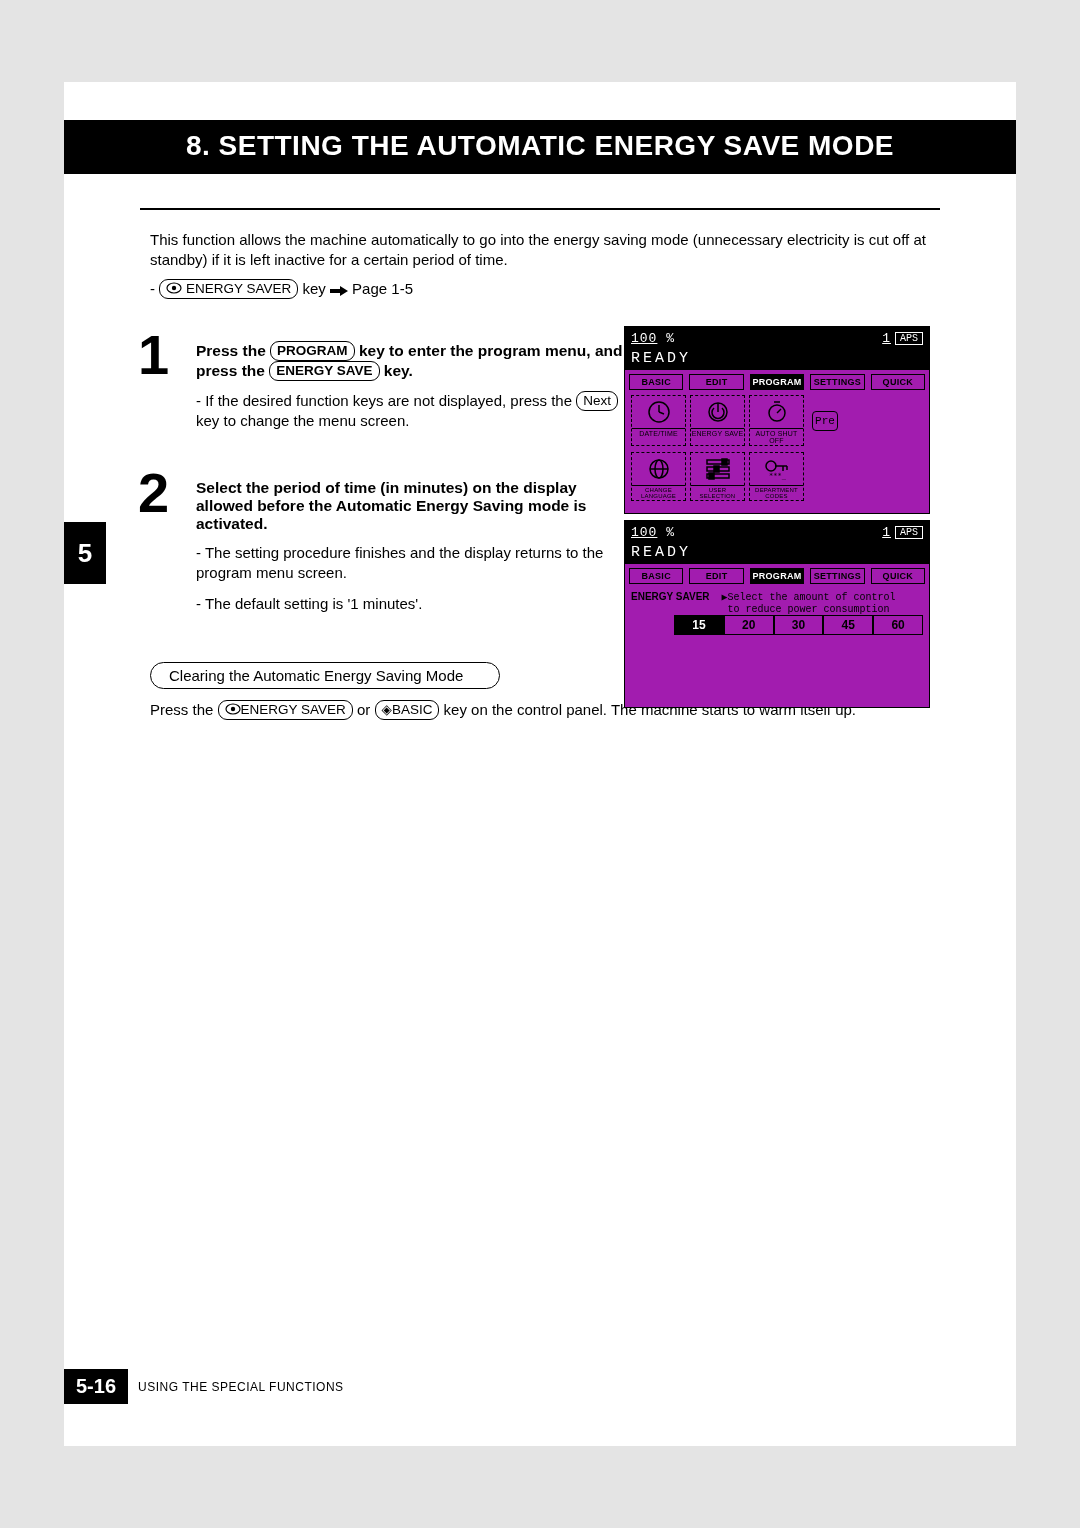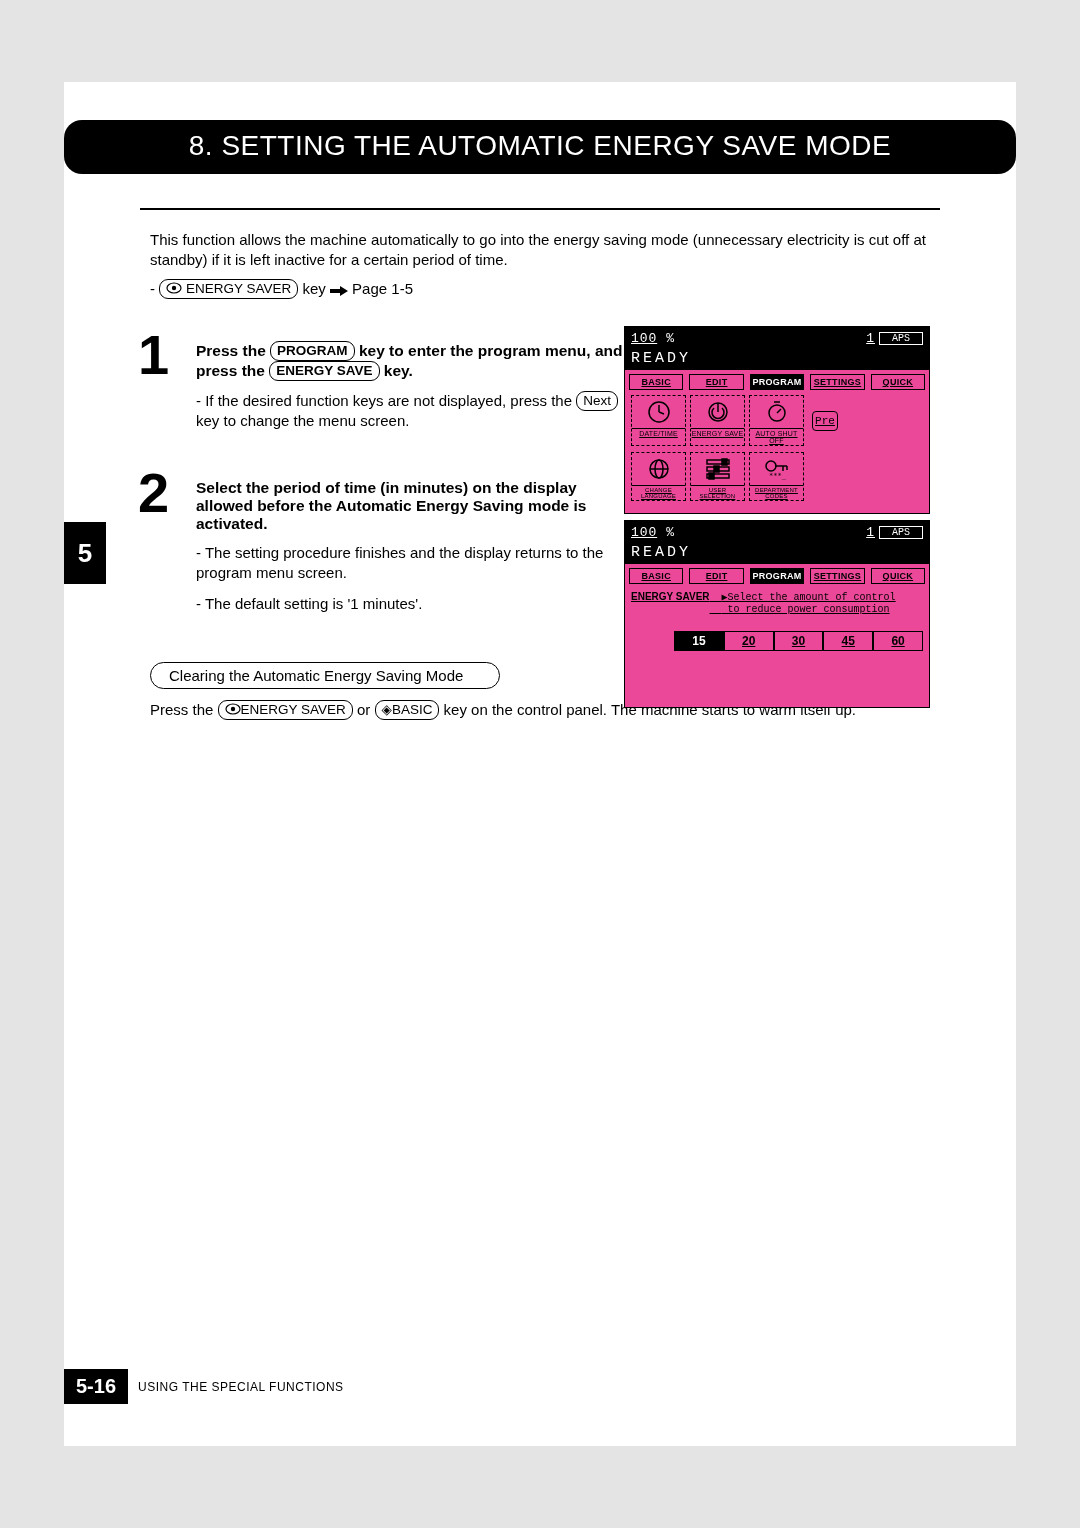--- a/index.html
+++ b/index.html
@@ -1,45 +1,45 @@
 <!DOCTYPE html>
 <html><head>
 <meta charset="utf-8">
 <style>
   * { box-sizing: border-box; margin: 0; padding: 0; }
   html, body { width: 1080px; height: 1528px; background: #e4e4e4; font-family: Arial, Helvetica, sans-serif; color: #000; }
   .page { position: absolute; left: 64px; top: 82px; width: 952px; height: 1364px; background: #fff; }
-  .title-bar { background: #000; color: #fff; text-align: center; font-weight: normal; font-size: 28px; letter-spacing: 0.5px; padding: 10px 0 12px; margin: 38px 0 0 0; border-radius: 18px; }
+  .title-bar { background: #000; color: #fff; text-align: center; font-weight: bold; font-size: 28px; letter-spacing: 0.5px; padding: 10px 0 12px; margin: 38px 0 0 0; }
   .hr { height: 2px; background: #000; margin: 34px 76px 0 76px; }
   .intro { margin: 20px 86px 0 86px; font-size: 15px; line-height: 1.35; }
   .intro-key { margin: 8px 86px 0 86px; font-size: 15px; }
   .keycap { display: inline-block; border: 1px solid #000; border-radius: 9px; padding: 0 6px; font-size: 13.5px; line-height: 18px; vertical-align: 1px; }
   .arrow { display: inline-block; vertical-align: -2px; }
   .arrow svg { width: 18px; height: 10px; }
   .step-row { position: relative; margin: 30px 86px 0 86px; }
   .step-num { position: absolute; left: -12px; top: -14px; font-size: 56px; font-weight: bold; font-family: Arial, sans-serif; line-height: 1; }
   .step-text { margin-left: 46px; width: 430px; font-size: 15.5px; }
   .step-text .bold { font-weight: bold; }
   .sub { margin-top: 10px; font-size: 15px; line-height: 1.35; }
-  .screen { position: absolute; border: 1.5px solid #000; background: #ec4899; font-family: "Courier New", monospace; text-decoration: underline; }
+  .screen { position: absolute; border: 1.5px solid #000; background: #a21caf; font-family: "Courier New", monospace; }
   .screen .topbar { background: #000; color: #fff; height: 22px; display: flex; align-items: center; font-size: 13px; padding: 0 6px; font-family: "Courier New", monospace; letter-spacing: 1px; }
   .screen .topbar .right { margin-left: auto; display: flex; align-items: center; gap: 4px; }
-  .tapsbox { border: 1px solid #fff; padding: 0 12px; font-size: 10px; letter-spacing: 0; }
+  .tapsbox { border: 1px solid #fff; padding: 0 4px; font-size: 10px; letter-spacing: 0; }
   .screen .ready { background: #000; color: #fff; font-size: 15px; letter-spacing: 3px; padding: 1px 6px 3px; font-family: "Courier New", monospace; }
   .tabrow { display: flex; gap: 6px; padding: 4px 4px 3px; }
   .tabrow .tab { flex: 1; border: 1.5px solid #000; text-align: center; font-size: 9px; font-weight: bold; padding: 2px 0; letter-spacing: 0.3px; font-family: Arial, sans-serif; }
   .tabrow .tab.sel { background: #000; color: #fff; }
   .iconrow { display: flex; gap: 4px; padding: 2px 6px; align-items: stretch; }
   .iconbtn { width: 55px; border: 1px dashed #000; text-align: center; font-size: 7px; font-family: Arial, sans-serif; padding: 2px 0 1px; }
   .iconbtn .glyph { height: 28px; display: flex; align-items: center; justify-content: center; }
   .iconbtn .glyph svg { stroke: #000; fill: none; stroke-width: 1.5; }
   .iconbtn .lbl { border-top: 1px solid #000; margin-top: 2px; padding-top: 1px; letter-spacing: 0.2px; }
   .prebtn { width: 26px; align-self: center; border: 1px solid #000; border-radius: 4px; font-size: 11px; text-align: center; padding: 3px 0; margin-left: 4px; }
   .screen2body { padding: 4px 6px; font-size: 10px; font-family: "Courier New", monospace; }
-  .minrow { display: flex; margin-top: 16px; padding-left: 43px; }
+  .minrow { display: flex; margin-top: 0; padding-left: 43px; }
   .minbtn { flex: 1; border: 1.5px solid #000; text-align: center; font-size: 12px; font-weight: bold; padding: 2px 0; font-family: Arial, sans-serif; }
   .minbtn.sel { background: #000; color: #fff; }
   .side-tab { position: absolute; left: 0; top: 440px; width: 42px; height: 62px; background: #000; color: #fff; font-size: 26px; font-weight: bold; display: flex; align-items: center; justify-content: center; }
   .pill { display: inline-block; border: 1.5px solid #000; border-radius: 14px; padding: 4px 36px 4px 18px; font-weight: normal; font-size: 15px; }
   .clear-section { margin: 48px 86px 0 86px; }
   .clear-text { margin-top: 10px; font-size: 15px; line-height: 1.4; }
   .footer { position: absolute; left: 0; bottom: 42px; display: flex; align-items: center; }
   .footer .pg { background: #000; color: #fff; font-weight: bold; font-size: 20px; padding: 6px 12px; }
   .footer .chap { font-size: 12px; letter-spacing: 0.5px; margin-left: 10px; }
   .eyeicon { display:inline-block; width:16px; height:12px; vertical-align:-1px; }

